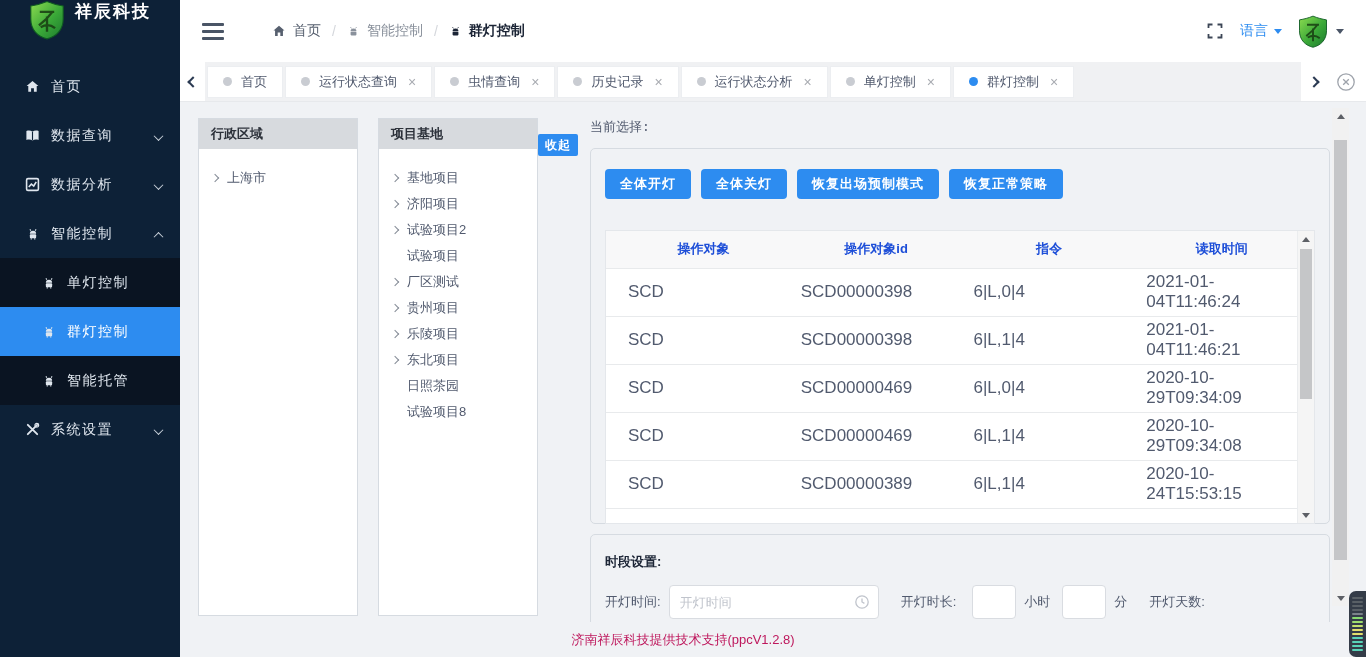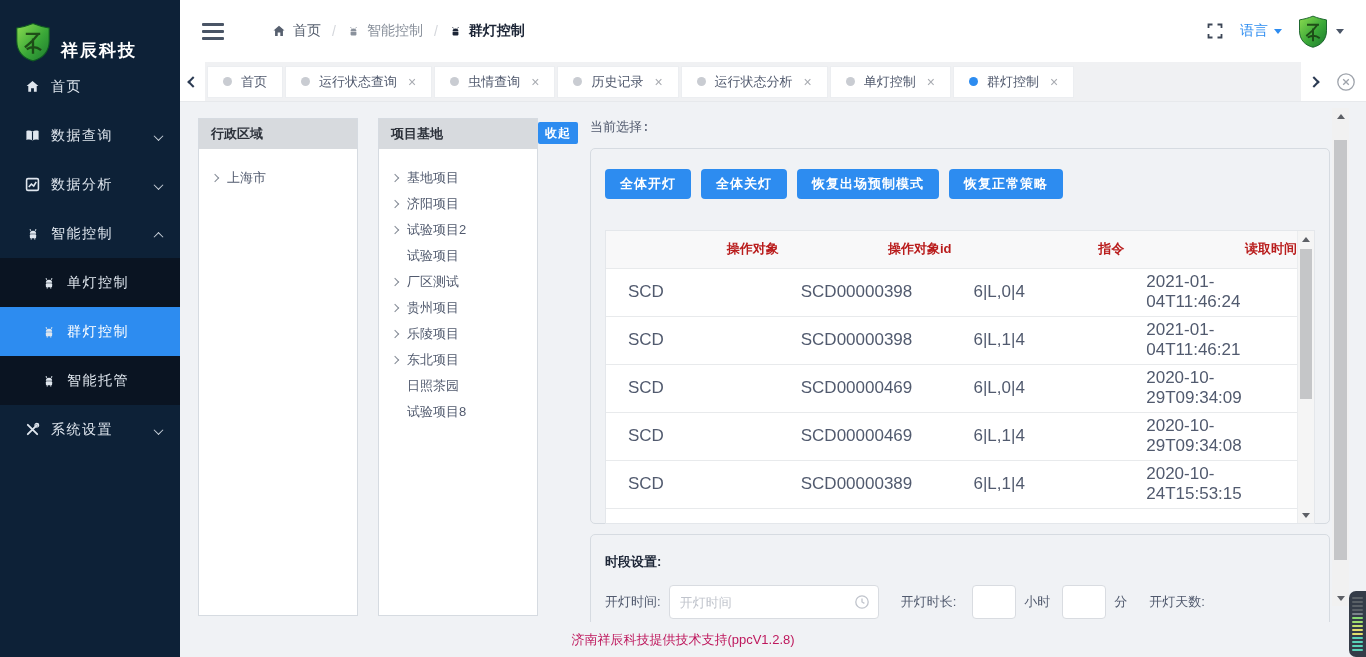--- a/index.html
+++ b/index.html
@@ -3,21 +3,21 @@
 <meta charset="utf-8">
 <style>
   * { margin:0; padding:0; box-sizing:border-box; }
   html,body { width:1366px; height:657px; overflow:hidden; background:#f0f2f5;
     font-family:"Liberation Sans","DejaVu Sans",sans-serif; }
   .icon { display:inline-flex; align-items:center; justify-content:center; flex:none; }
   .icon svg { display:block; }
 
   
   .sidebar { position:fixed; left:0; top:0; bottom:0; width:180px; background:#0d2137; z-index:30; }
-  .logo-row { height:62px; display:flex; align-items:flex-end; padding-left:15px; gap:10px; }
+  .logo-row { height:62px; display:flex; align-items:flex-start; padding-left:29px; gap:10px; }
   .brand { color:#fff; font-size:17px; font-weight:bold; letter-spacing:2px; }
   .menu-item { height:49px; display:flex; align-items:center; padding:0 18px 0 24px;
     color:#dfe6ee; font-size:14px; cursor:pointer; }
   .menu-item .micon { width:17px; margin-right:10px; color:#dfe6ee; }
   .menu-item .mlabel { letter-spacing:1.5px; }
   .caret-wrap { margin-left:auto; }
   .caret { display:inline-block; width:7px; height:7px;
     border-right:1.6px solid #c8d0d9; border-bottom:1.6px solid #c8d0d9; }
   .caret.down { transform:rotate(45deg) translate(-1px,-1px); }
   .caret.up { transform:rotate(-135deg) translate(-1px,-1px); }
@@ -58,35 +58,35 @@
   
   .content { position:relative; height:520px; padding:16px 0 0 18px; display:flex; align-items:flex-start; }
   .side-panel { width:160px; height:498px; background:#fff; border:1px solid #d6dbe1; }
   .side-panel.p2 { margin-left:20px; }
   .panel-head { height:30px; line-height:30px; background:#d7dade; padding-left:12px;
     font-size:13px; font-weight:bold; color:#2c313a; }
   .tree { padding:16px 0 0 13px; }
   .tree-item { height:26px; display:flex; align-items:center; gap:9px; font-size:13px; color:#515a6e; cursor:pointer; }
   .chev-r { display:inline-block; width:6px; height:6px; border-top:1.5px solid #848b96; border-right:1.5px solid #848b96; transform:rotate(45deg); }
   .chev-r.hide { visibility:hidden; }
-  .collapse-btn { width:40px; height:22px; margin-top:4px; background:#2d8cf0; color:#fff; border:none;
+  .collapse-btn { width:40px; height:22px; margin-top:16px; background:#2d8cf0; color:#fff; border:none;
     font-size:12px; font-weight:bold; cursor:pointer; border-radius:2px; letter-spacing:1px; }
 
   .right-area { width:740px; margin-left:12px; display:flex; flex-direction:column; }
   .sel-label { font-size:13px; color:#515a6e;font-family:Liberation Mono, monospace; }
   .card { border:1px solid #d6dbe1; border-radius:5px; }
   .card1 { margin-top:12px; height:376px; padding:20px 14px 0; }
   .btn-row { display:flex; gap:10px; }
   .btn-blue { height:30px; background:#2d8cf0; color:#fff; border:none; border-radius:4px;
     padding:0 15px; font-size:13px; font-weight:bold; cursor:pointer; letter-spacing:1px; }
 
   .table-wrap { margin-top:31px; background:#fff; border:1px solid #e4e7eb; height:294px;
     overflow:hidden; position:relative; padding-right:17px; }
   table { width:100%; border-collapse:collapse; table-layout:fixed; }
-  thead th { height:37px; background:#f8f8f9; text-align:right; font-size:13px; color:#b91c1c;
+  thead th { height:37px; background:#f8f8f9; text-align:center; font-size:13px; color:#1d4ed8;
     border-bottom:1px solid #e8eaec; padding-left:22px; }
   tbody td { height:48px; font-size:17px; color:#515a6e; border-bottom:1px solid #e8eaec; padding-left:22px; }
   .vscroll { position:absolute; right:0; top:0; bottom:0; width:17px; background:#f5f5f5; border-left:1px solid #ebedef; }
   .vscroll .arr, .page-scrollbar .arr { position:absolute; left:0; right:0; height:16px; display:flex; align-items:center; justify-content:center; cursor:pointer; }
   .arr-up { top:0; } .arr-dn { bottom:0; }
   .tri-s-up { width:0; height:0; border-left:4px solid transparent; border-right:4px solid transparent; border-bottom:5px solid #5d6066; }
   .tri-s-dn { width:0; height:0; border-left:4px solid transparent; border-right:4px solid transparent; border-top:5px solid #5d6066; }
   .thumb { position:absolute; left:2px; right:2px; background:#c5c6c8; cursor:pointer; }
   .vscroll .thumb { top:18px; height:150px; }
 

